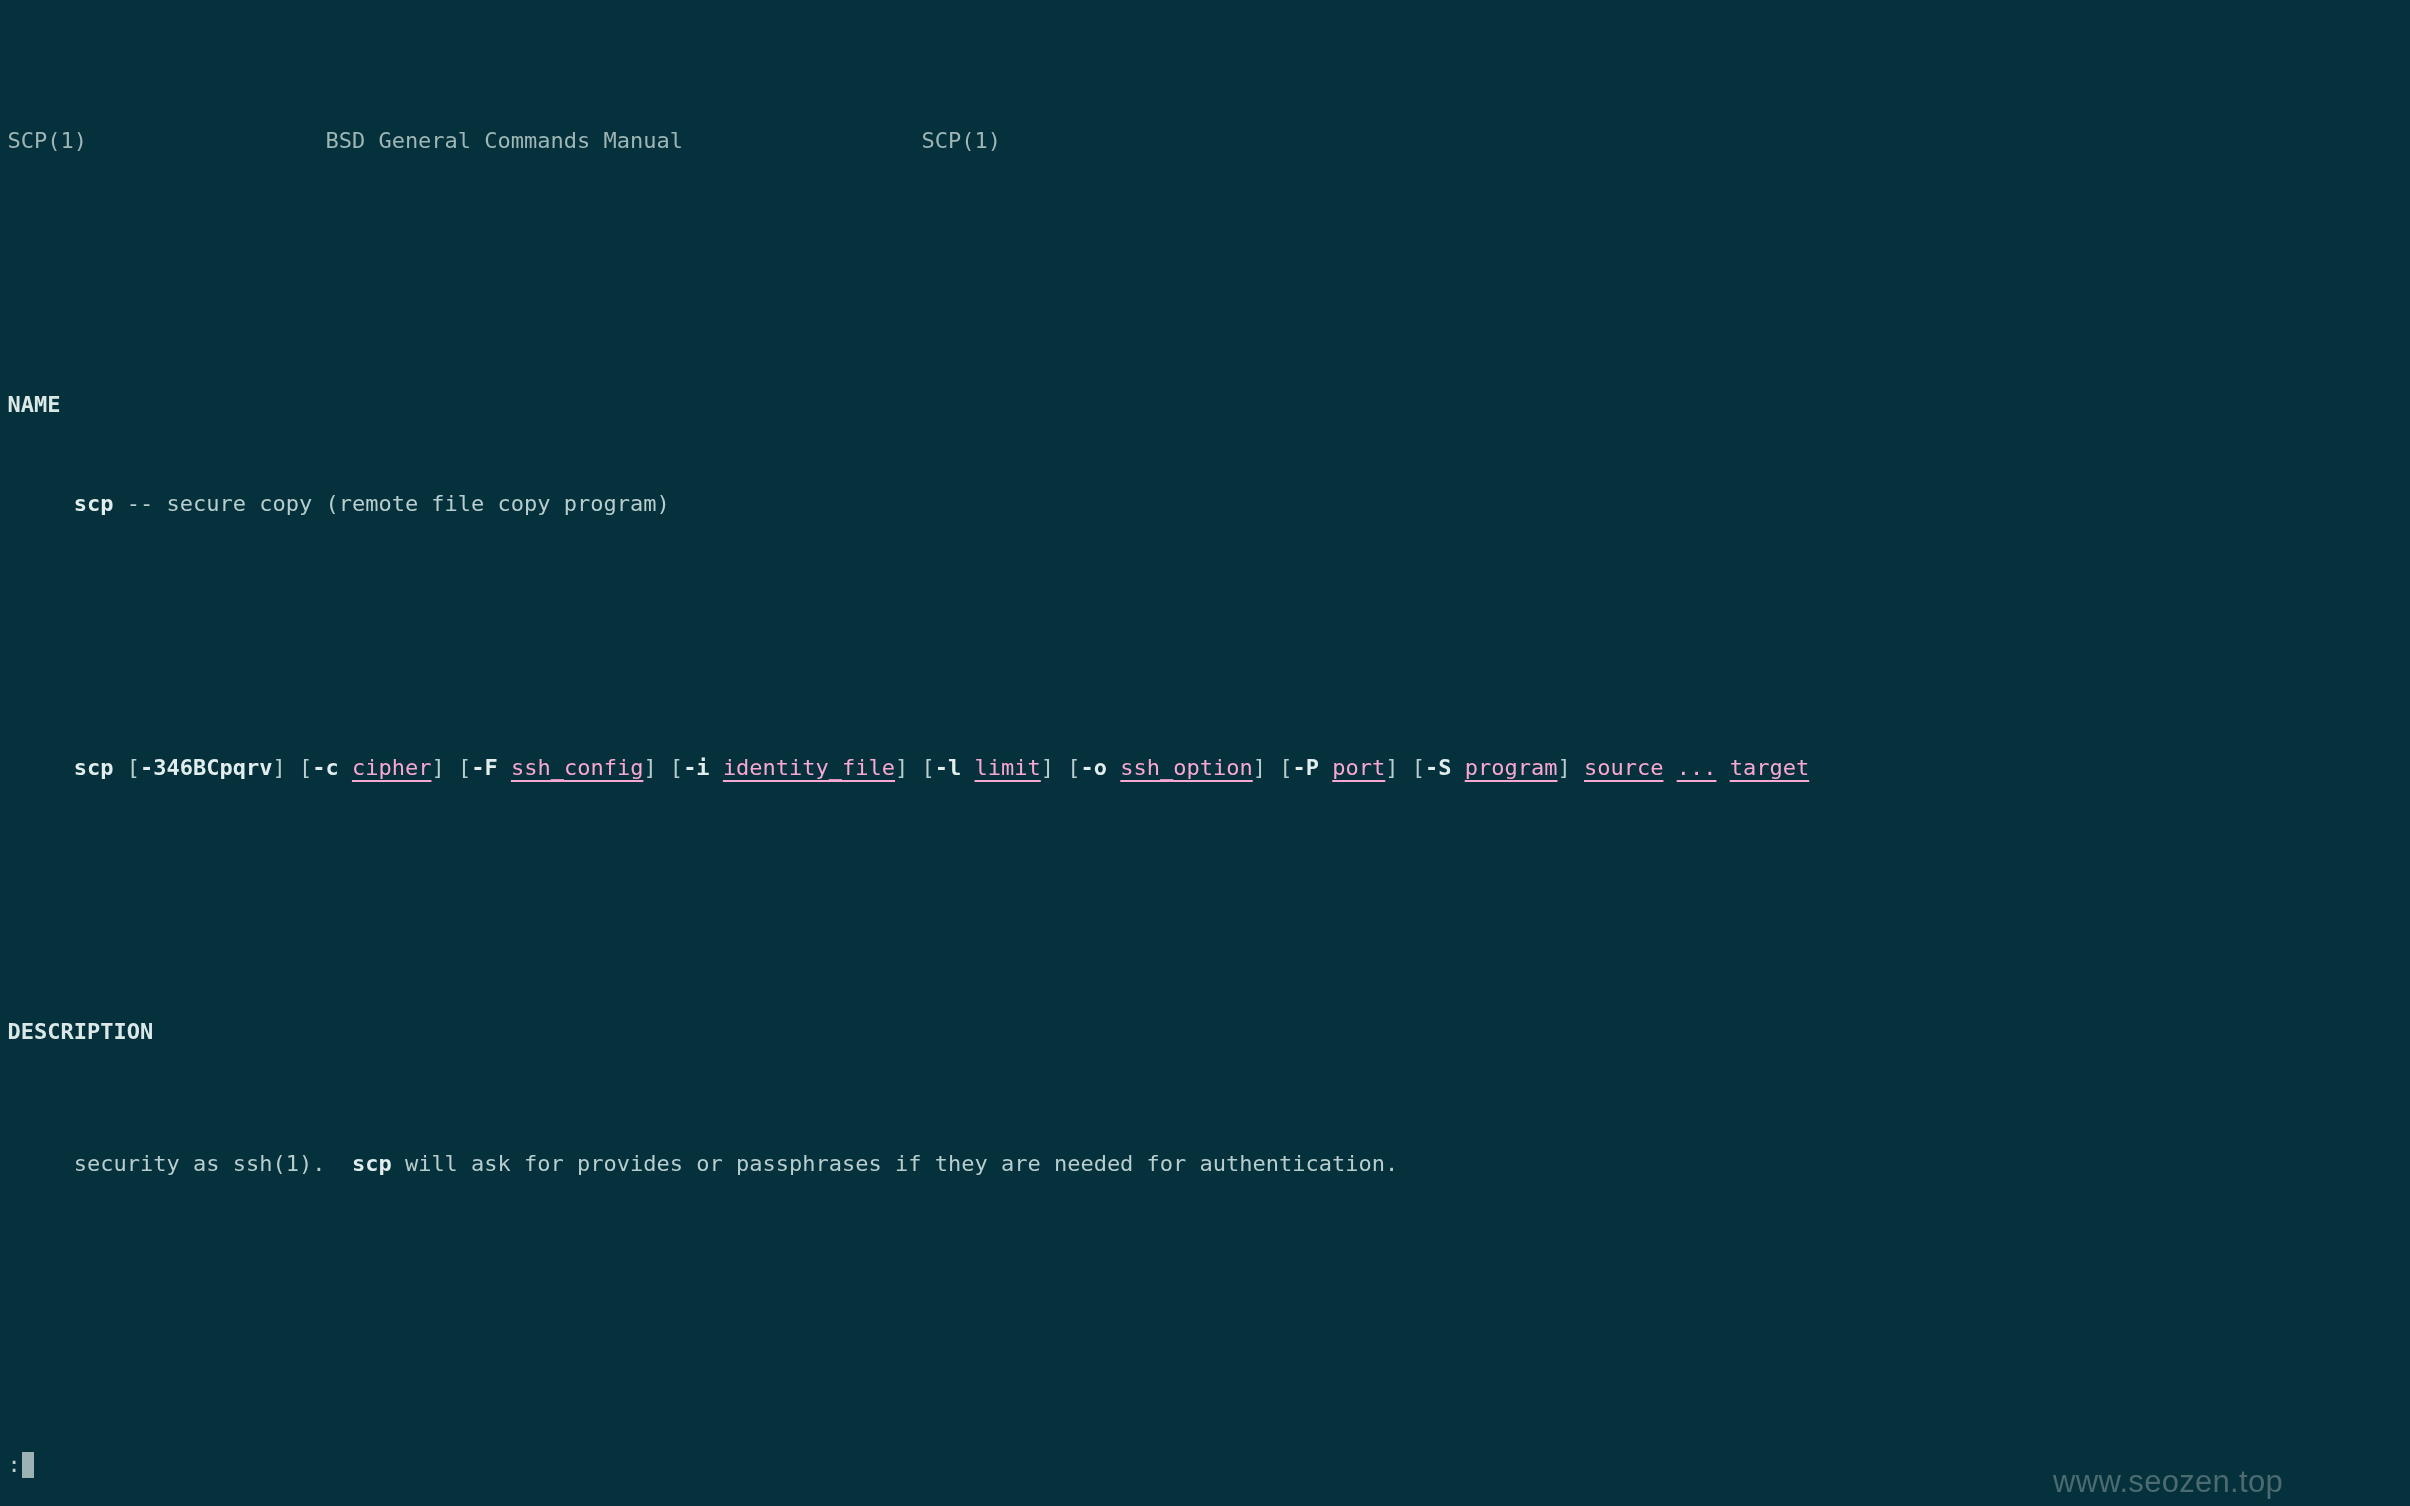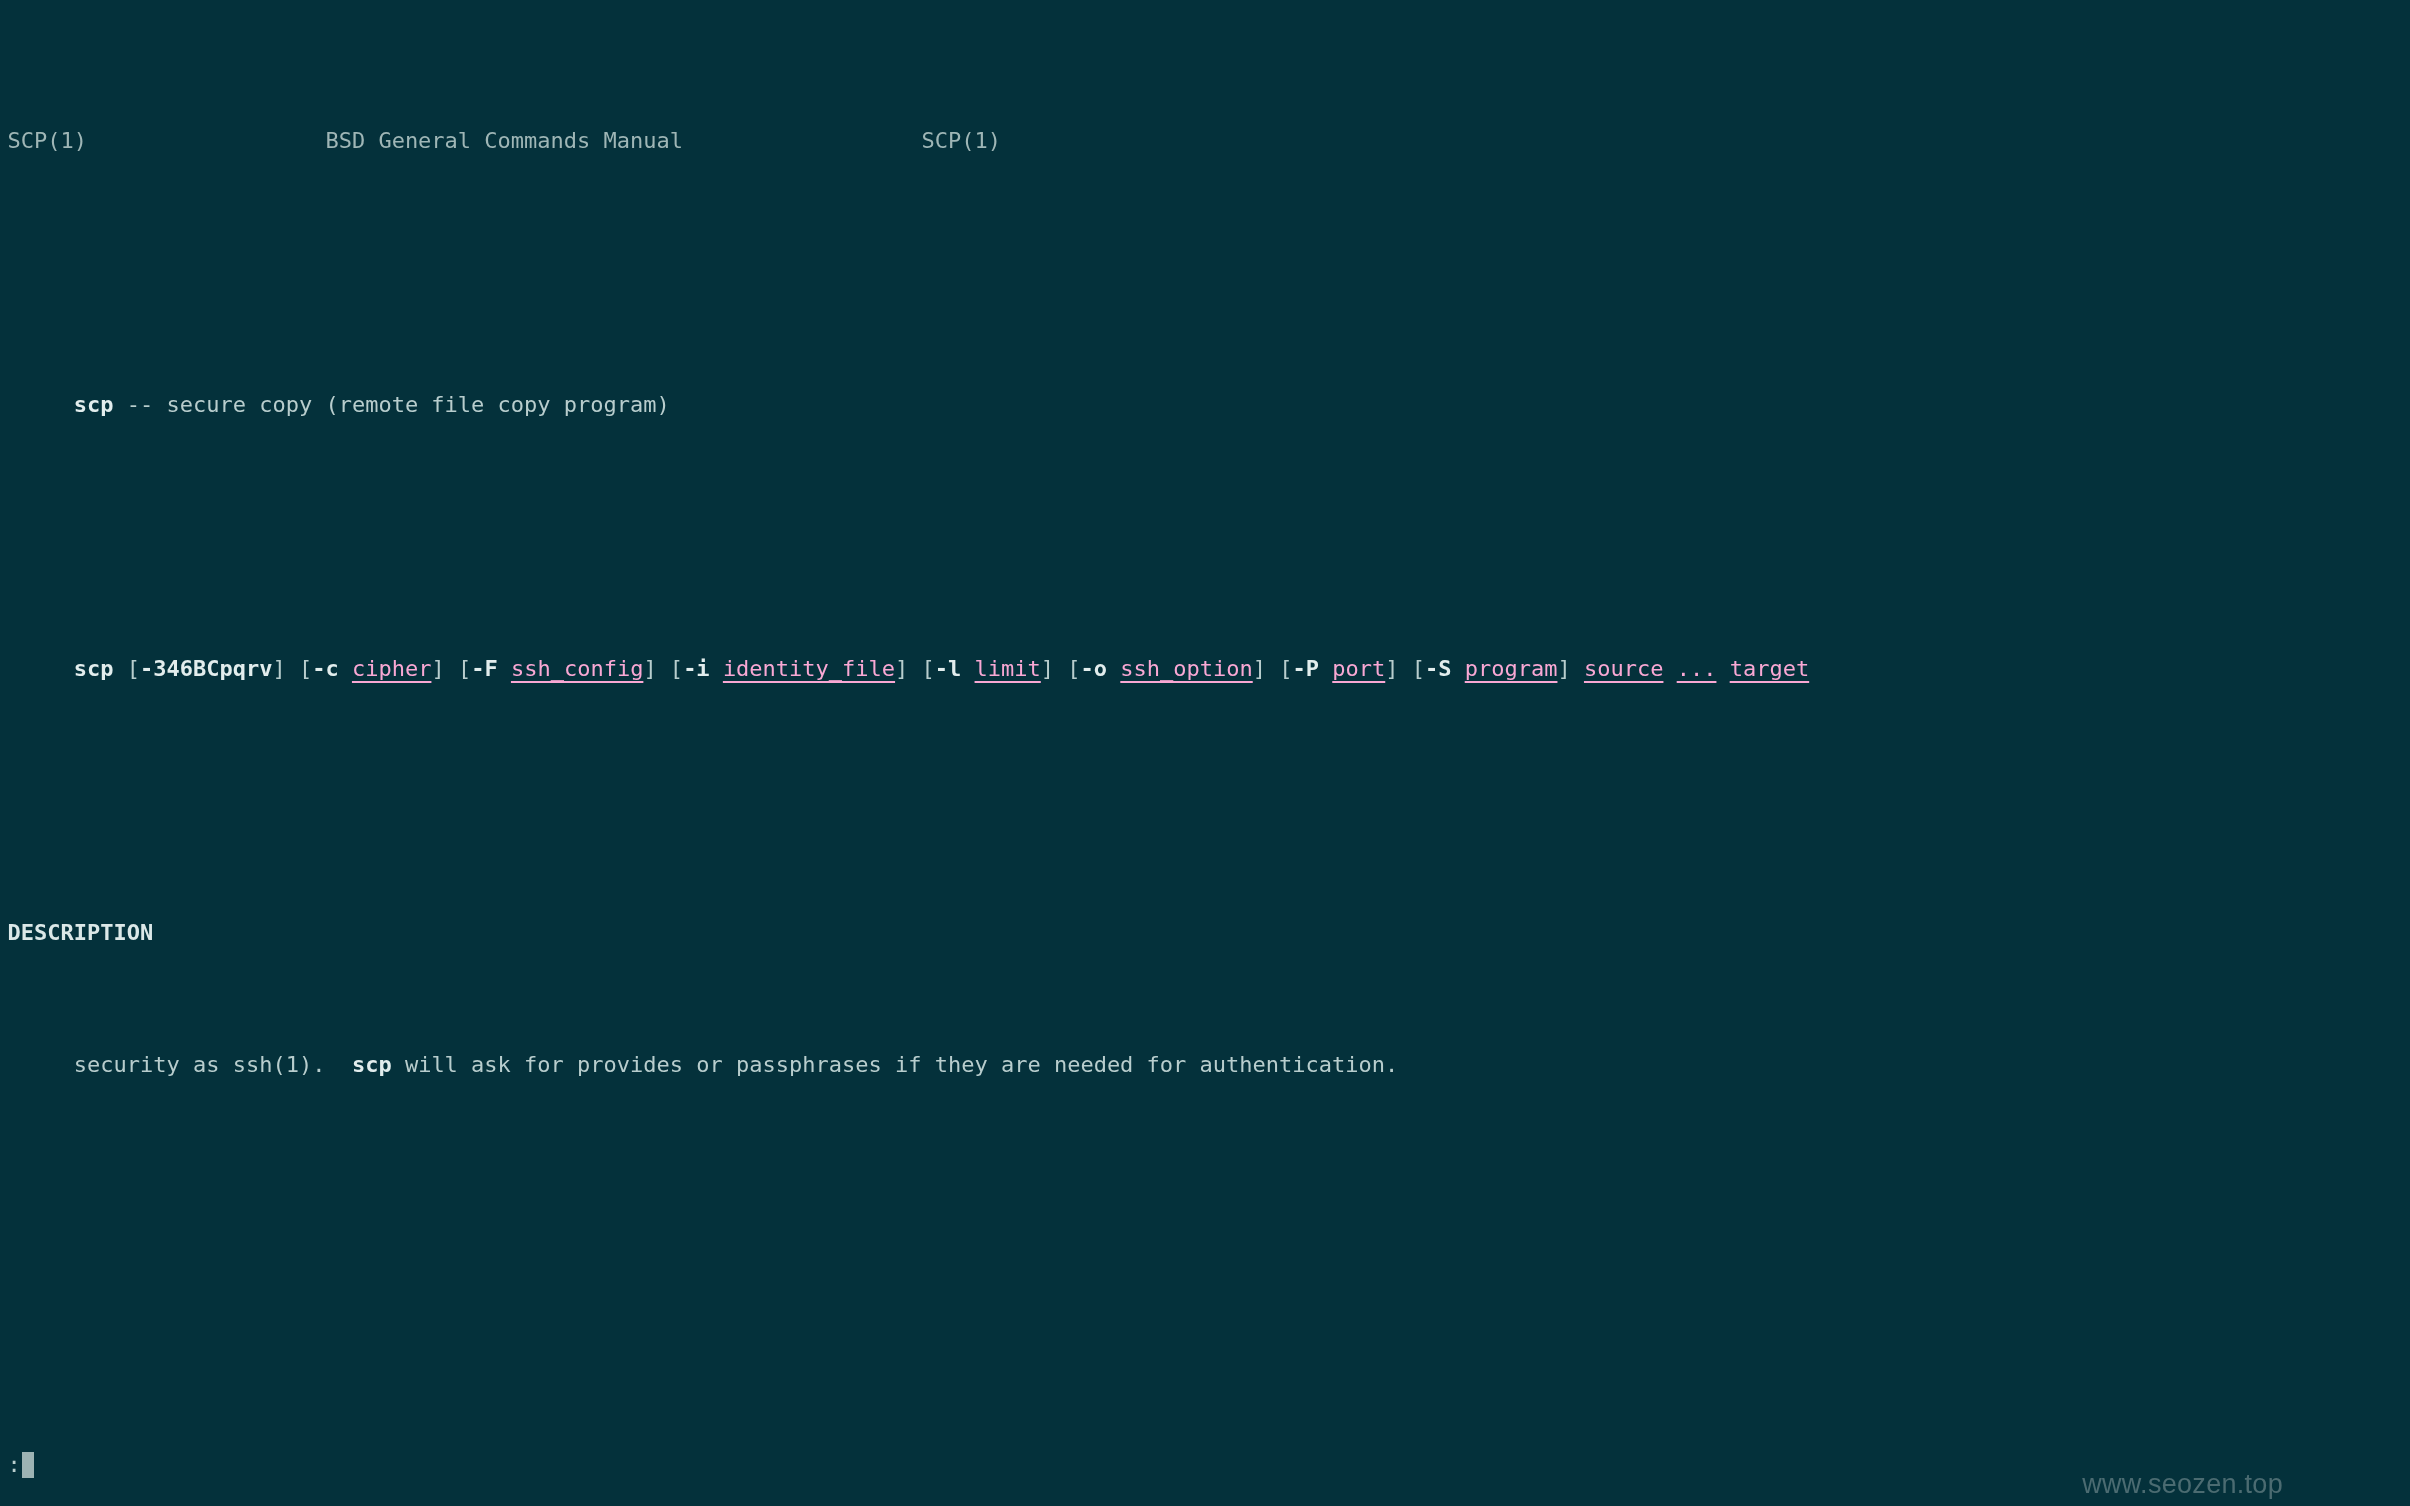--- a/index.html
+++ b/index.html
@@ -74,36 +74,37 @@
     height: 25.4px;
     background: #9db3b3;
     vertical-align: middle;
     margin-left: 0.9px;
   }
   .watermark {
     position: absolute;
     right: 13px;
     bottom: 7.5px;
     font-family: "Liberation Sans", sans-serif;
-    font-size: 27px;
+    font-size: 31px;
     color: #4b6b71;
     letter-spacing: 0.3px;
   }
 </style>
 </head>
 <body>
 
 <div id="terminal">
 
   <div class="man-body">
 
     <span class="line topline"><span>SCP(1)</span><span>                  </span><span>BSD General Commands Manual</span><span>                  </span><span>SCP(1)</span></span>
 
     <span class="blank"></span>
 
+    <span class="line hdr">NAME</span>
     <span class="line">     <span class="b">scp</span><span> -- </span><span>secure copy (remote file copy program)</span></span>
 
     <span class="blank"></span>
 
     <span class="line">     <span class="b">scp</span> [<span class="b">-346BCpqrv</span>] [<span class="b">-c</span> <span class="u">cipher</span>] [<span class="b">-F</span> <span class="u">ssh_config</span>] [<span class="b">-i</span> <span class="u">identity_file</span>] [<span class="b">-l</span> <span class="u">limit</span>] [<span class="b">-o</span> <span class="u">ssh_option</span>] [<span class="b">-P</span> <span class="u">port</span>] [<span class="b">-S</span> <span class="u">program</span>] <span class="u">source</span> <span class="u">...</span> <span class="u">target</span></span>
 
     <span class="blank"></span>
 
     <span class="line hdr">DESCRIPTION</span>
 

